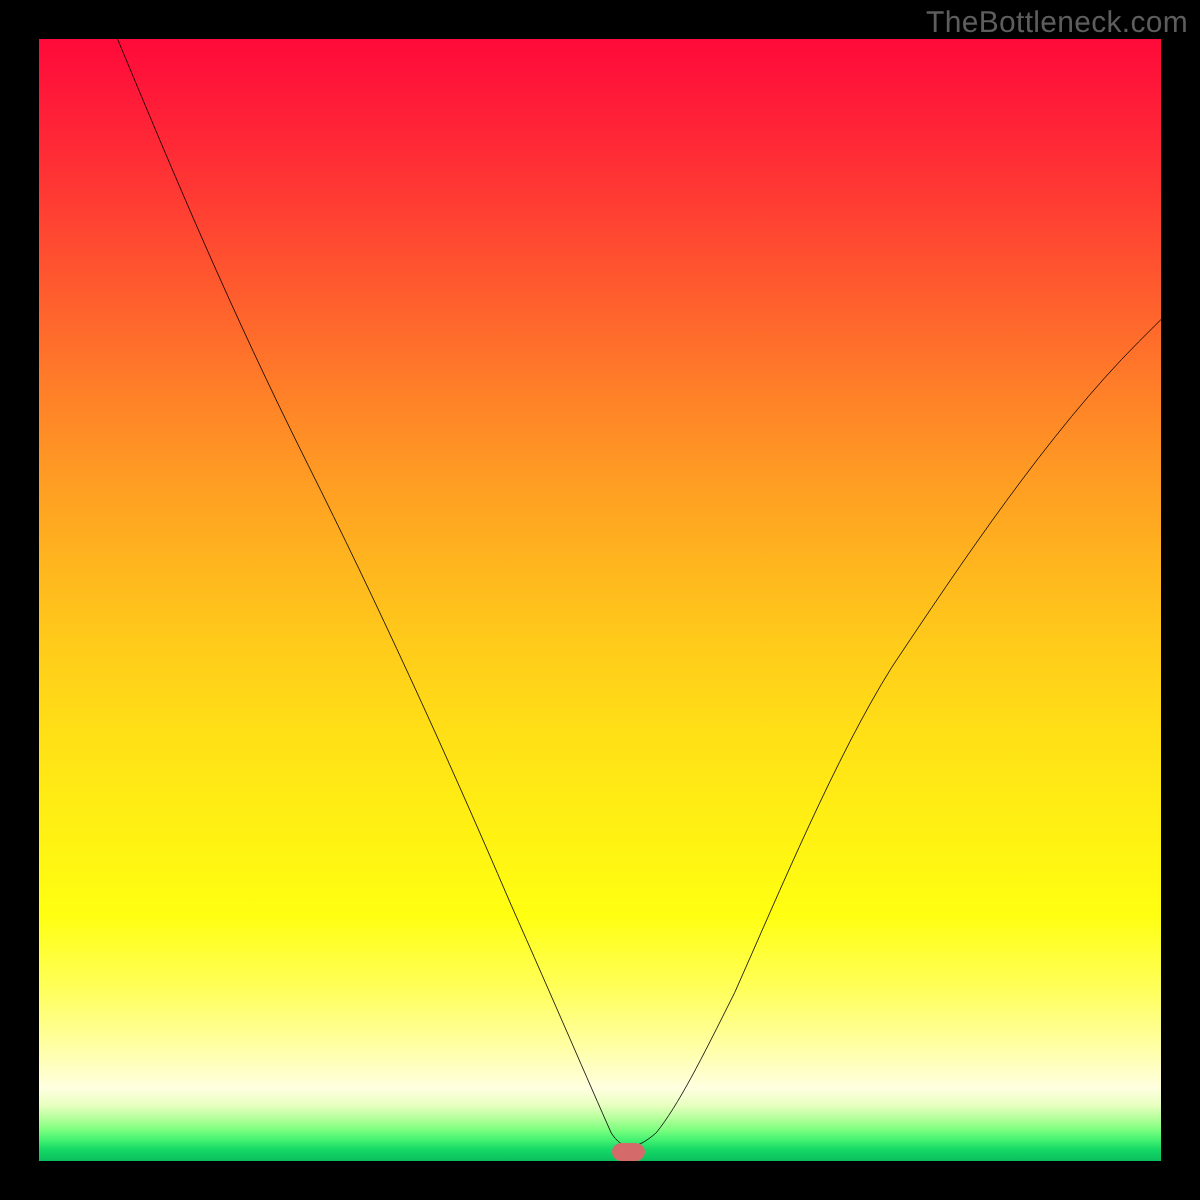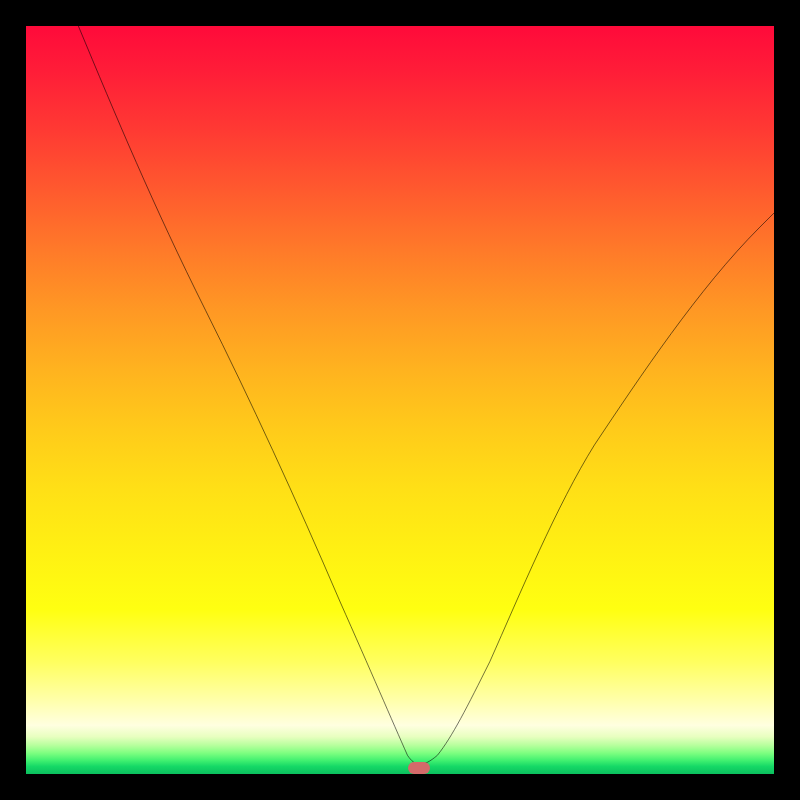--- a/index.html
+++ b/index.html
@@ -86,13 +86,14 @@
                C 52 99, 53 99.2, 55 97.5
                C 57 95, 59 91, 62 85
                C 66 76, 71 64, 76 56
                C 82 47, 90 35, 98 27
                L 100 25" fill="none" stroke="#000" stroke-width="0.55" vector-effect="non-scaling-stroke"></path>
     </svg>
 
     <div class="marker" style="left:52.5%; top:99.2%;"></div>
   </div>
 
+  <div class="watermark">TheBottleneck.com</div>
 </div>
 
 </body></html>

